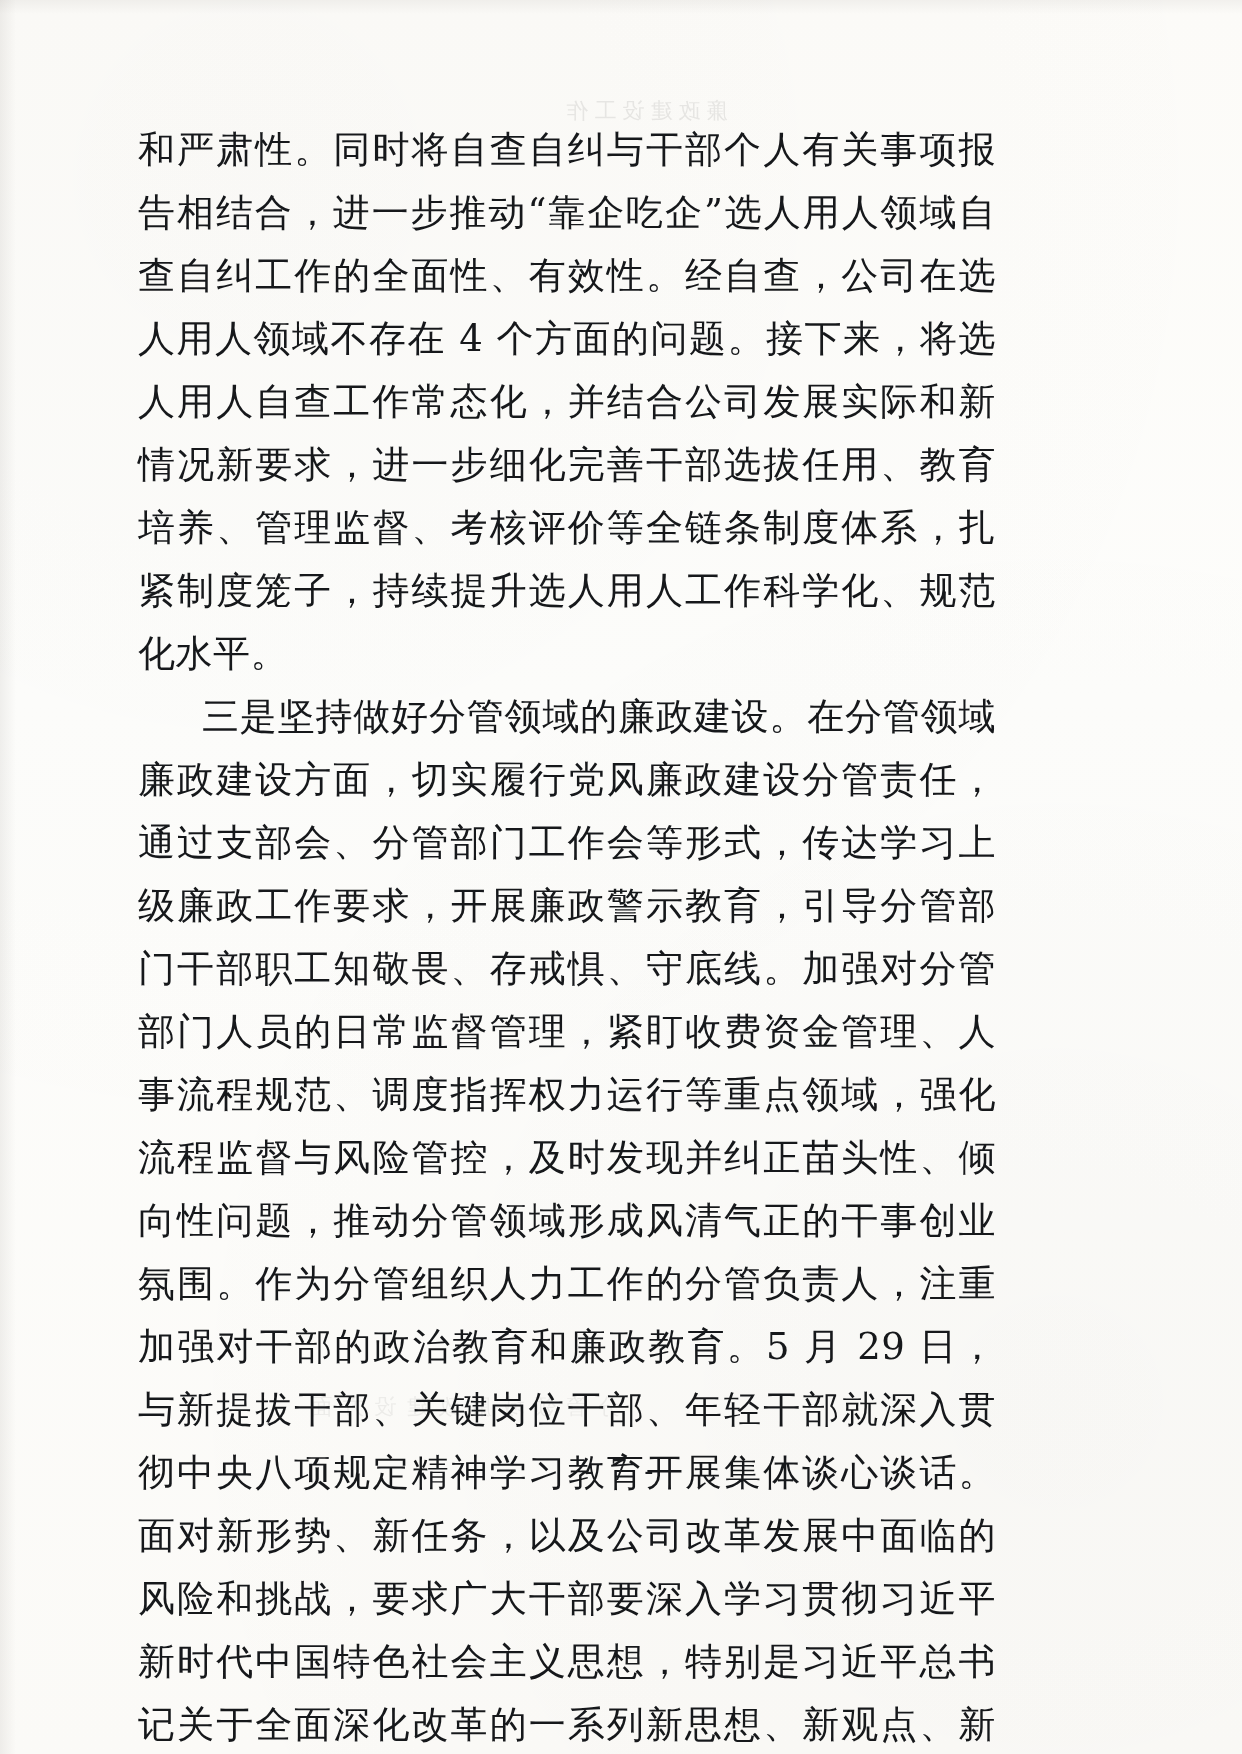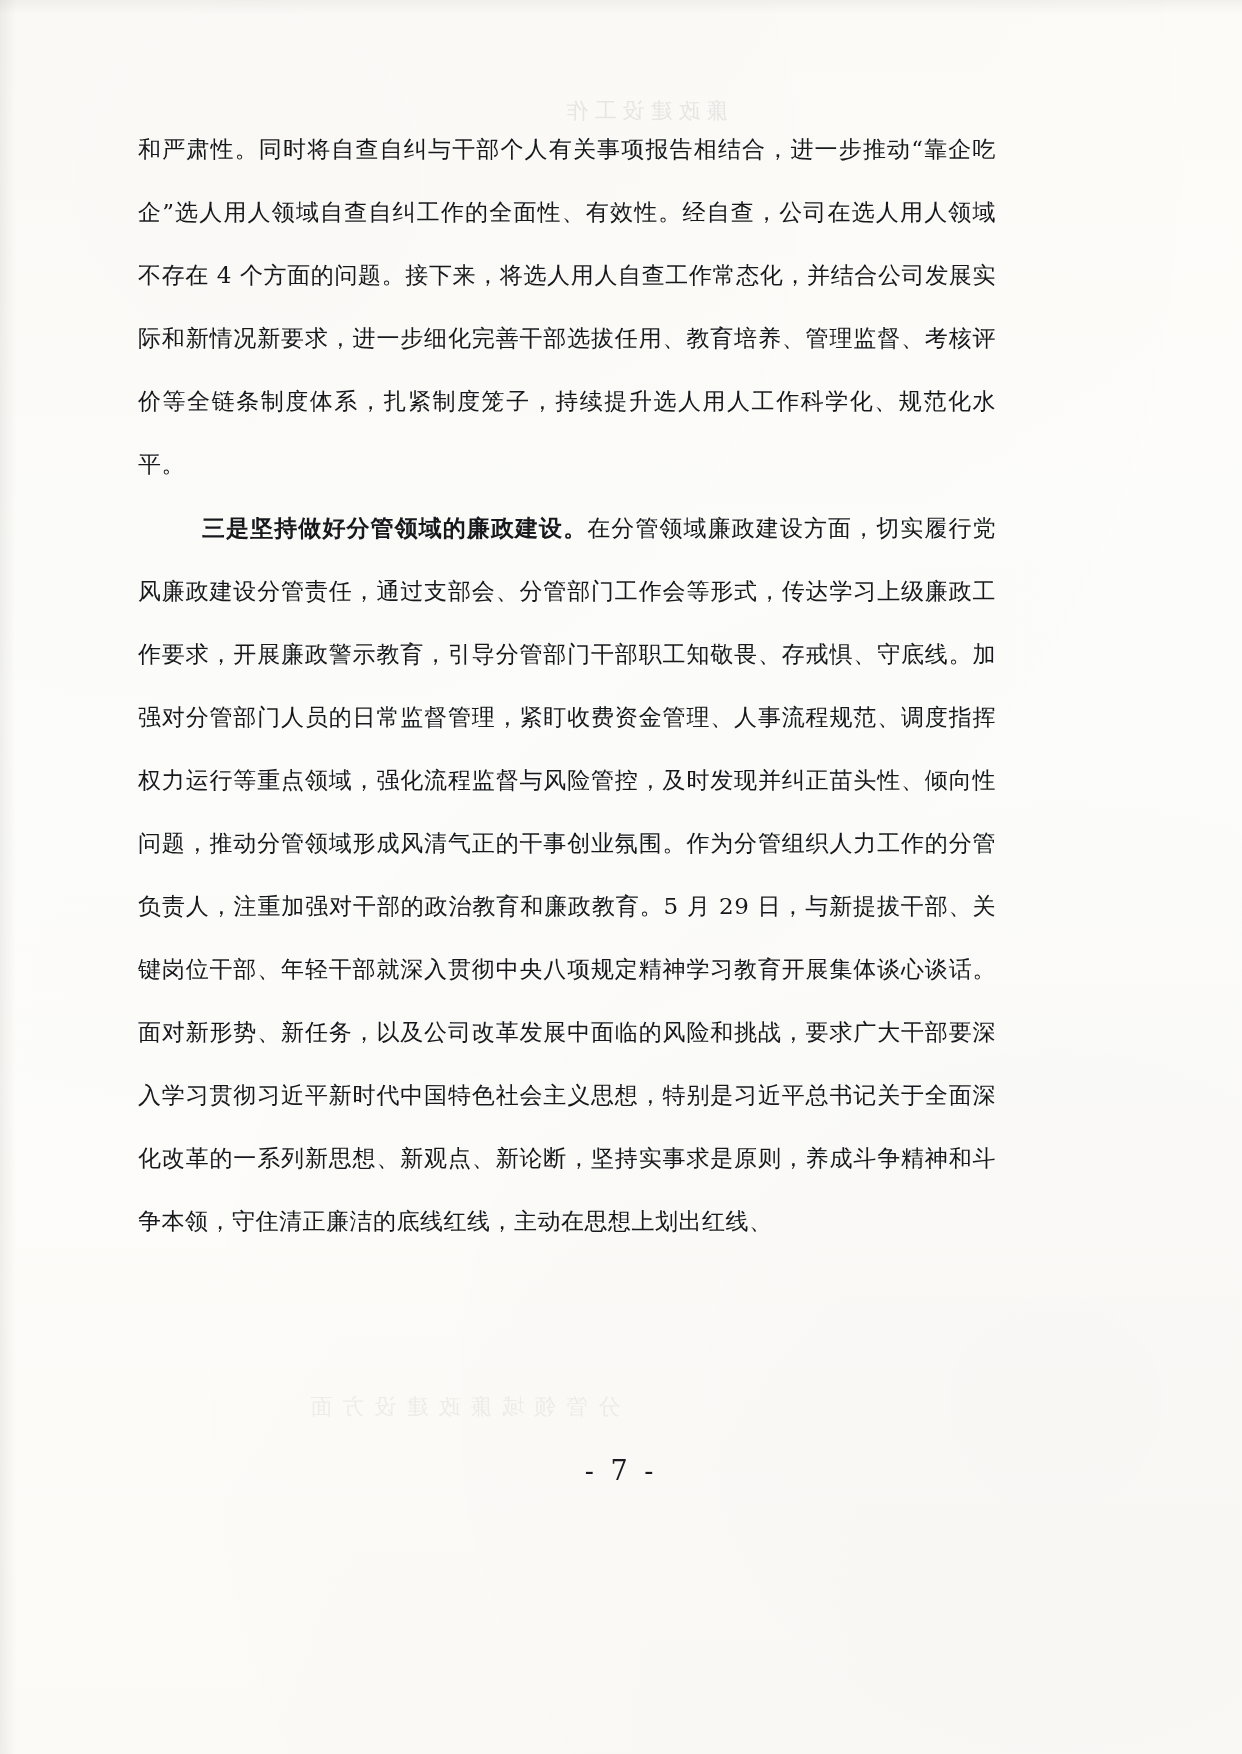--- a/index.html
+++ b/index.html
@@ -38,37 +38,37 @@
     pointer-events: none;
   }
   .content {
     position: absolute;
     left: 138px;
     top: 118px;
     width: 858px;
   }
   p.para {
     margin: 0;
-    font-size: 23px;
+    font-size: 37px;
     line-height: 63px;
     color: #16181b;
     letter-spacing: 0.5px;
     text-align: justify;
     text-justify: inter-character;
     font-family: "DejaVu Serif", serif;
     font-weight: 400;
   }
   p.para + p.para {
     margin-top: 0px;
   }
   .indent {
     text-indent: 64px;
   }
   .bold-lead {
-    font-weight: 700;
+    font-weight: 400;
   }
   .footer {
     position: absolute;
     left: 0;
     top: 1455px;
     width: 100%;
     text-align: center;
     font-size: 27px;
     color: #1a1c1f;
     letter-spacing: 4px;

